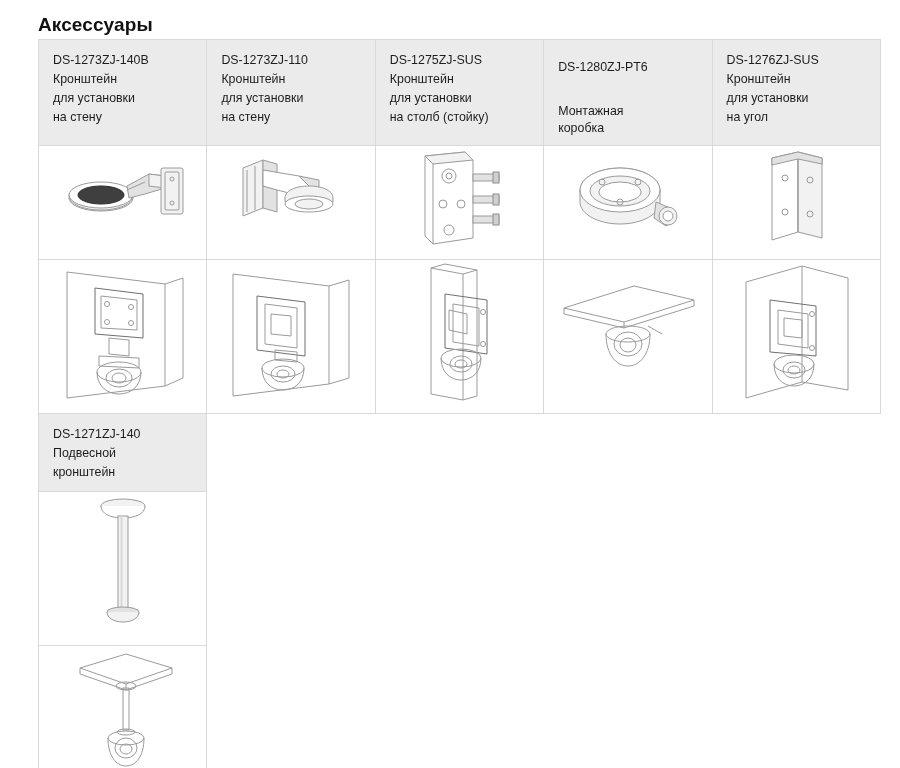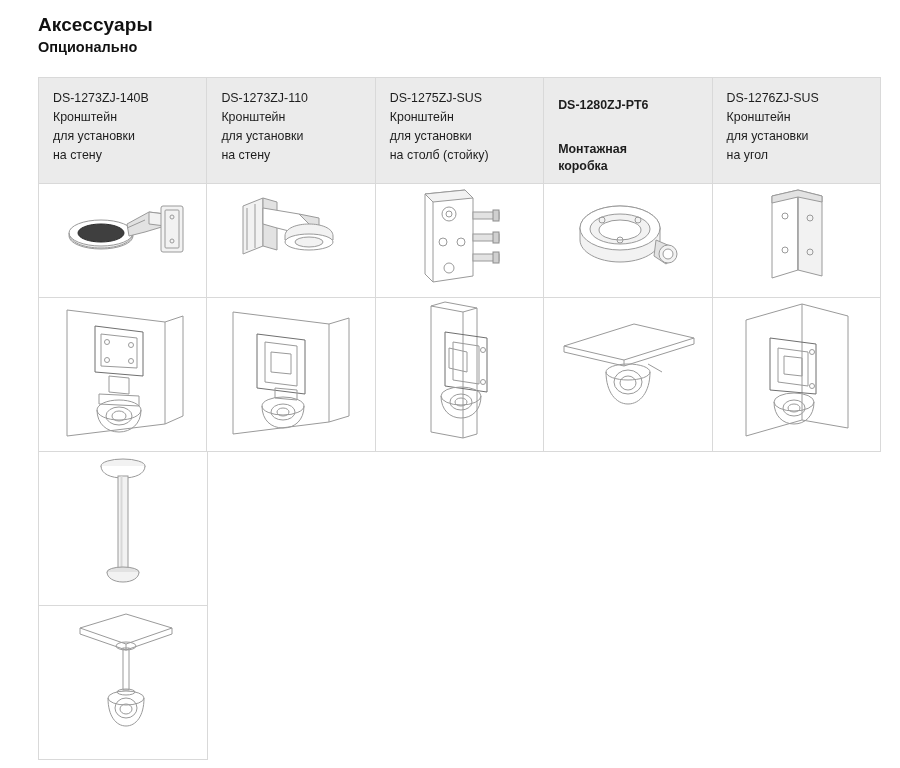--- a/index.html
+++ b/index.html
@@ -55,21 +55,20 @@
   }
   .head-text {
     font-size: 12.4px;
     line-height: 17px;
     color: #1d1d1d;
     white-space: pre-line;
   }
   .cell-head.vcenter .head-text {
     display: block;
     padding-top: 9px;
-    font-weight: bold;
   }
   .cell-img {
     height: 113px;
     text-align: center;
     vertical-align: middle;
   }
   .cell-img.tall {
     height: 153px;
   }
   .cell-blank {
@@ -87,21 +86,20 @@
   .fill-md { fill: #e2e2e2; stroke: #9a9a9a; stroke-width: 1; }
   .fill-dk { fill: #cfcfcf; stroke: #8d8d8d; stroke-width: 1; }
   .fill-w { fill: #ffffff; stroke: #9a9a9a; stroke-width: 1; }
 </style>
 </head>
 <body>
 
 <div class="page">
 
   <div class="title">Аксессуары</div>
-  <div class="subtitle">Опционально</div>
 
   <table class="grid">
     <tbody>
         <tr>
       <td class="cell-head">
         <span class="head-text">DS-1273ZJ-140B</span><br>
         <span class="head-text">Кронштейн
 для установки
 на стену</span>
       </td>
@@ -285,20 +283,31 @@
           <ellipse cx="78" cy="110" rx="11" ry="8" class="ln"></ellipse>
           <ellipse cx="78" cy="110" rx="6" ry="4" class="ln"></ellipse>
         </svg>
       </td>
     </tr>
   </tbody>
     </table>
 
   <table class="grid" style="margin-top:-1px;">
     <tbody>
+        <tr>
+      <td class="cell-head">
+        <span class="head-text">DS-1271ZJ-140</span><br>
+        <span class="head-text">Подвесной
+кронштейн</span>
+      </td>
+      <td class="cell-blank"></td>
+      <td class="cell-blank"></td>
+      <td class="cell-blank"></td>
+      <td class="cell-blank"></td>
+    </tr>
     <tr>
       <td class="cell-img tall">
         <svg class="illus" width="120" height="142" viewBox="0 0 120 142">
           <ellipse cx="60" cy="14" rx="22" ry="7" class="fill-lt"></ellipse>
           <path class="fill-w" d="M38 14 C38 22 48 26 60 26 C72 26 82 22 82 14"></path>
           <rect x="55" y="24" width="10" height="92" class="fill-lt"></rect>
           <rect x="57.5" y="24" width="2" height="92" fill="#d8d8d8" stroke="none"></rect>
           <ellipse cx="60" cy="120" rx="16" ry="5" class="fill-md"></ellipse>
           <path class="fill-lt" d="M44 120 C44 126 51 130 60 130 C69 130 76 126 76 120"></path>
         </svg>

